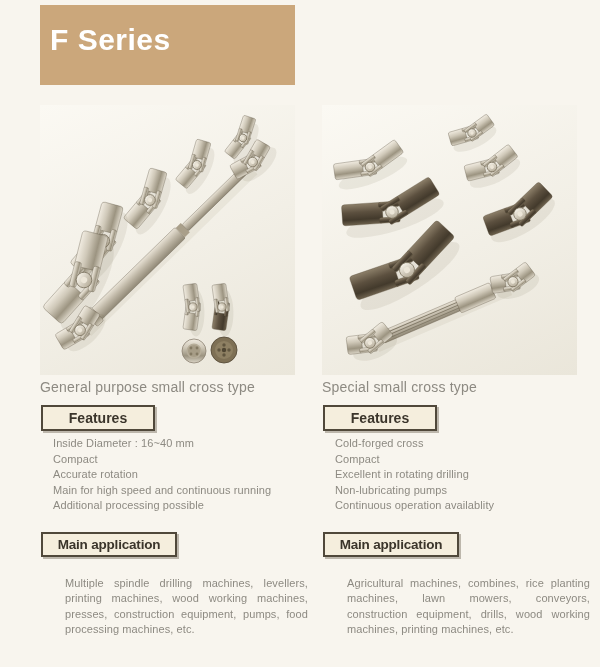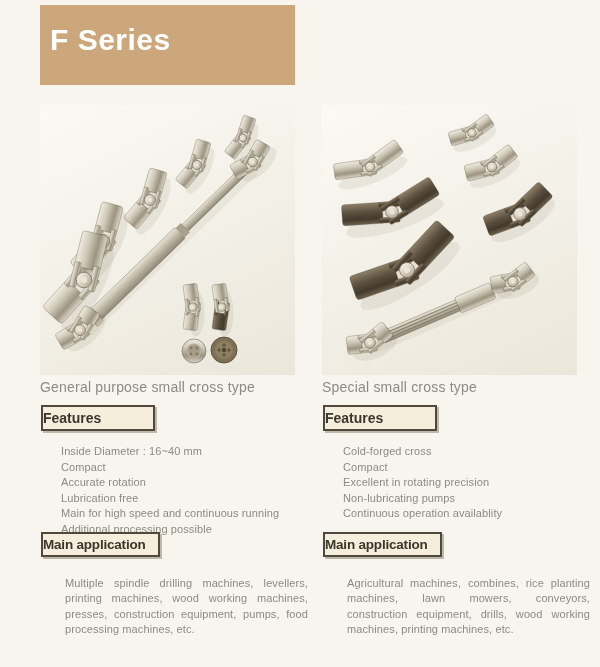--- a/index.html
+++ b/index.html
@@ -29,28 +29,28 @@
 
   .caption{
     position:absolute;left:0;top:379px;
     font-size:14px;color:#8d8a82;letter-spacing:.2px;text-align:right;
   }
 
   .tbox{
     position:absolute;box-sizing:border-box;
     background:#f5eedd;border:2px solid #50483a;
     box-shadow:2px 2px 0 rgba(80,68,48,.35);
-    color:#3b352b;font-weight:bold;text-align:left;
+    color:#3b352b;font-weight:bold;text-align:center;
   }
   .fbox{top:405px;left:1px;width:114px;height:26px;font-size:14px;line-height:22px}
-  .abox{top:532px;left:1px;width:119px;height:25px;font-size:13.5px;line-height:21px;letter-spacing:-.2px}
+  .abox{top:532px;left:1px;width:136px;height:25px;font-size:13.5px;line-height:21px;letter-spacing:-.2px}
 
   .flist{
     position:absolute;top:436px;left:13px;right:2px;
-    margin:8px;padding:0;list-style:none;
+    margin:0;padding:0;list-style:none;
     font-size:11px;line-height:15.5px;color:#8d8a82;letter-spacing:.1px;
   }
   .atext{
     position:absolute;top:563px;left:12px;width:243px;margin:13px;
     font-size:11px;line-height:15.4px;color:#8d8a82;
     text-align:justify;letter-spacing:.1px;
   }
 </style>
 </head>
 <body>
@@ -250,21 +250,20 @@
 
   <div class="caption">General purpose small cross type</div>
 
   <div class="tbox fbox">
     <span>Features</span>
   </div>
   <ul class="flist">
     <li>Inside Diameter : 16~40 mm</li>
     <li>Compact</li>
     <li>Accurate rotation</li>
-    <li>Lubrication free</li>
     <li>Main for high speed and continuous running</li>
     <li>Additional processing possible</li>
   </ul>
 
   <div class="tbox abox">
     <span>Main application</span>
   </div>
   <p class="atext">Multiple spindle drilling machines, levellers, printing machines, wood working machines, presses, construction equipment, pumps, food processing machines, etc.</p>
 </div>
 
@@ -427,21 +426,21 @@
   </div>
 
   <div class="caption">Special small cross type</div>
 
   <div class="tbox fbox">
     <span>Features</span>
   </div>
   <ul class="flist">
     <li>Cold-forged cross</li>
     <li>Compact</li>
-    <li>Excellent in rotating precision</li>
+    <li>Excellent in rotating drilling</li>
     <li>Non-lubricating pumps</li>
     <li>Continuous operation availablity</li>
   </ul>
 
   <div class="tbox abox">
     <span>Main application</span>
   </div>
   <p class="atext">Agricultural machines, combines, rice planting machines, lawn mowers, conveyors, construction equipment, drills, wood working machines, printing machines, etc.</p>
 </div>
 

